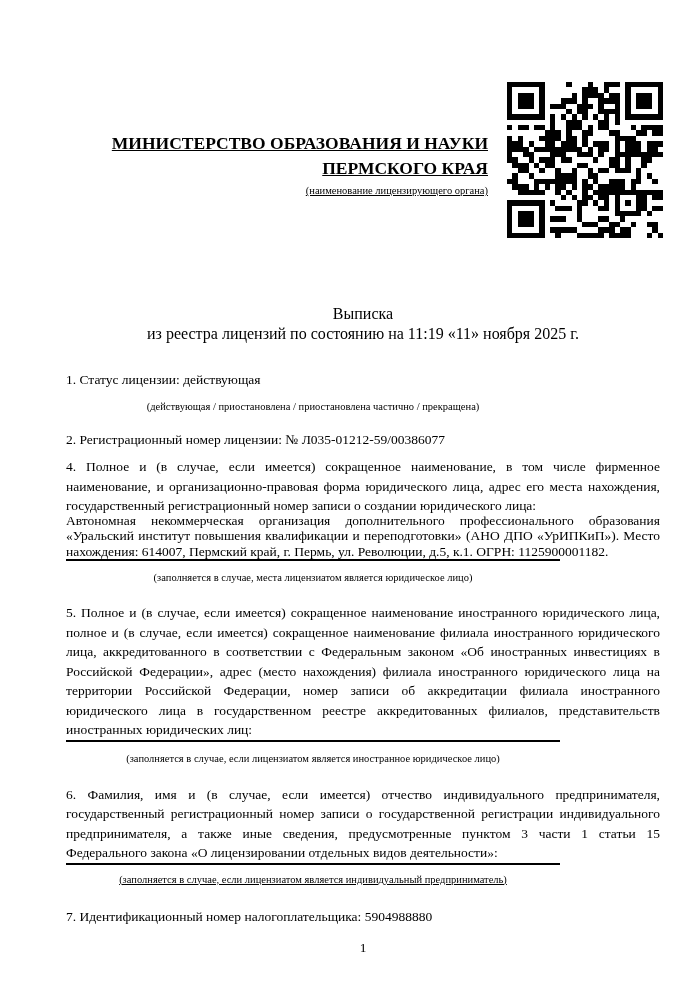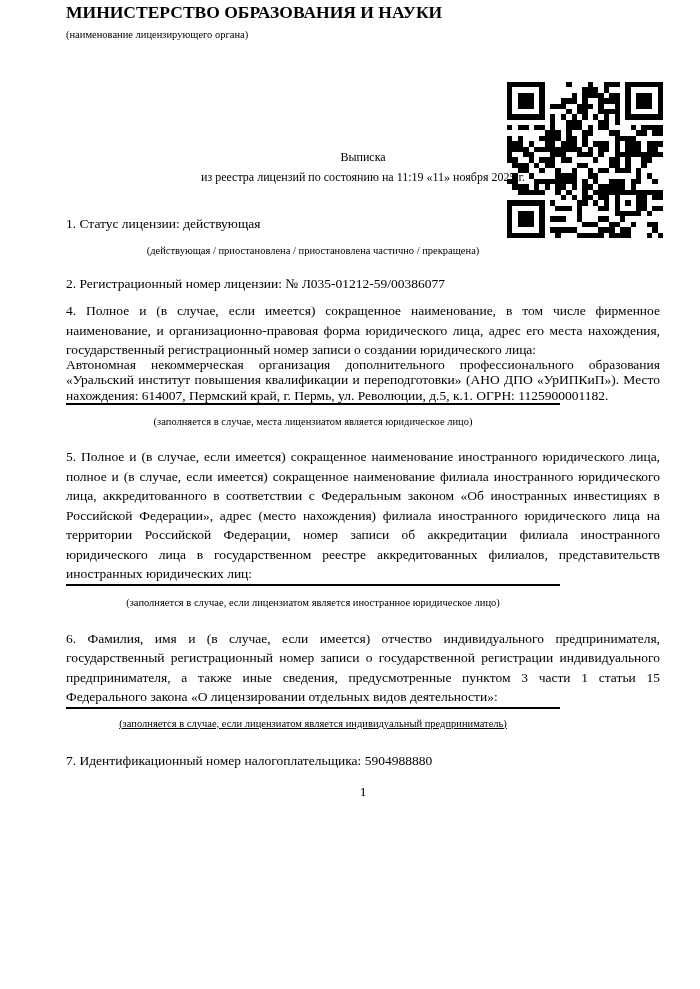--- a/index.html
+++ b/index.html
@@ -18,38 +18,40 @@
   }
 
   .qr {
     position: absolute;
     top: 82px; left: 507px;
     width: 156px; height: 156px;
   }
   .qr svg { width: 100%; height: 100%; shape-rendering: crispEdges; display: block; }
 
   .ministry {
+    margin-top: 131px;
     width: 422px;
-    text-align: left;
+    text-align: right;
     font-weight: bold;
     font-size: 17.5px;
     line-height: 25px;
+    text-decoration: underline;
   }
   .ministry-note {
     font-weight: normal;
     font-size: 10.5px;
     line-height: 13px;
     margin-top: 3px;
   }
 
   .doc-title {
     margin-top: 107px;
     width: 594px;
     text-align: center;
-    font-size: 12px;
+    font-size: 16px;
     line-height: 19.5px;
   }
 
   .item { line-height: 19.5px; }
   .para {
     line-height: 19.5px;
     text-align: justify;
     text-align-last: left;
   }
   .answer {
@@ -524,20 +526,21 @@
         <rect x="20" y="28" width="1" height="1"></rect>
         <rect x="21" y="28" width="1" height="1"></rect>
         <rect x="22" y="28" width="1" height="1"></rect>
         <rect x="26" y="28" width="1" height="1"></rect>
         <rect x="28" y="28" width="1" height="1"></rect>
       </svg>
   </div>
 
   <div class="ministry">
     <div>МИНИСТЕРСТВО ОБРАЗОВАНИЯ И НАУКИ</div>
+    <div>ПЕРМСКОГО КРАЯ</div>
     <div class="ministry-note">(наименование лицензирующего органа)</div>
   </div>
 
   <div class="doc-title">
     <div>Выписка</div>
     <div>из реестра лицензий по состоянию на 11:19 «11» ноября 2025 г.</div>
   </div>
 
   <p class="item m-item1">1. Статус лицензии: действующая</p>
   <div class="fill">

